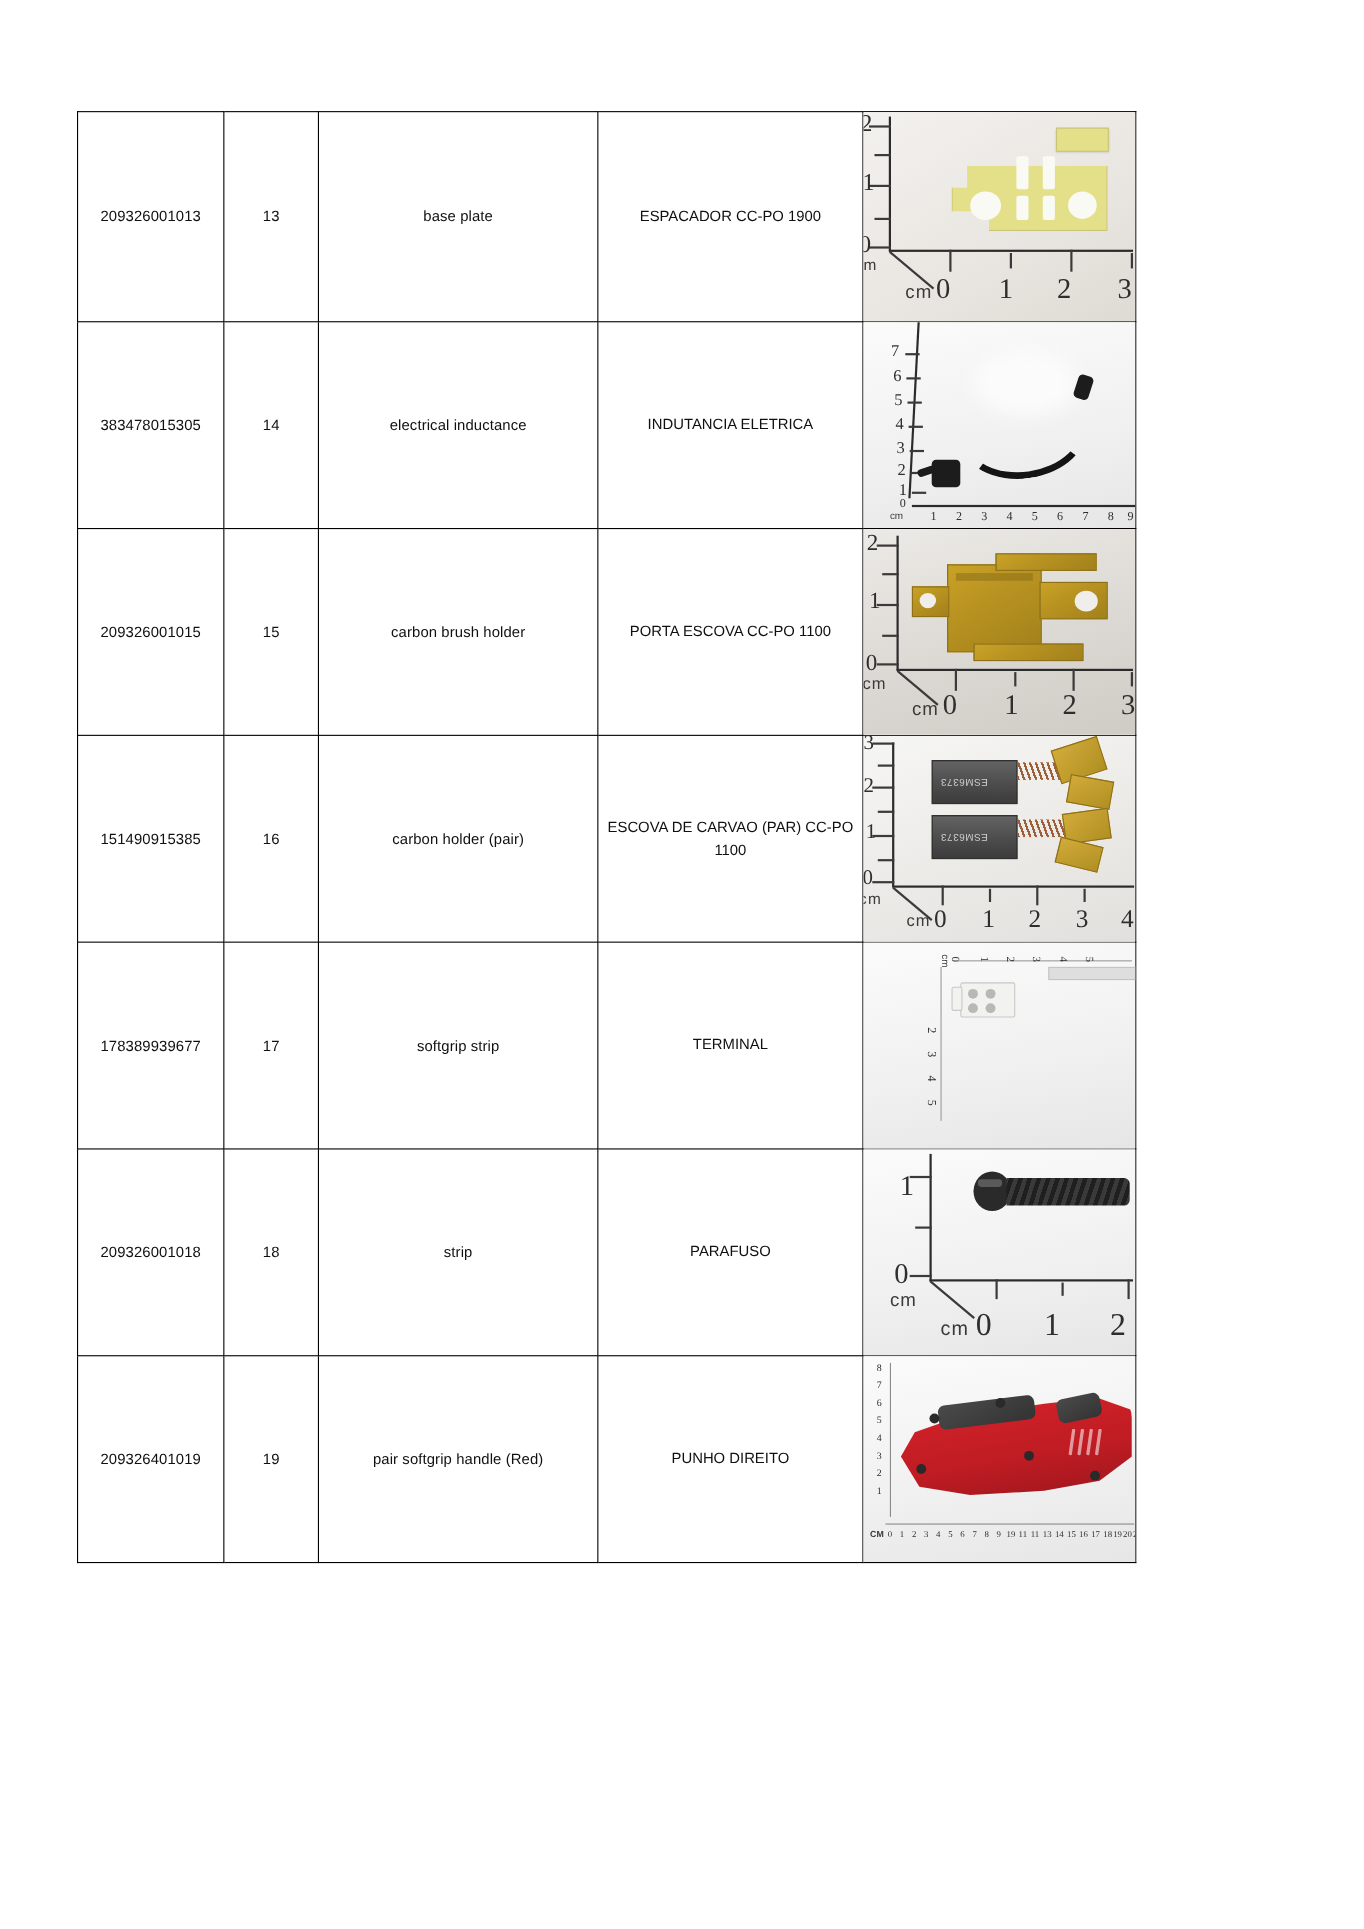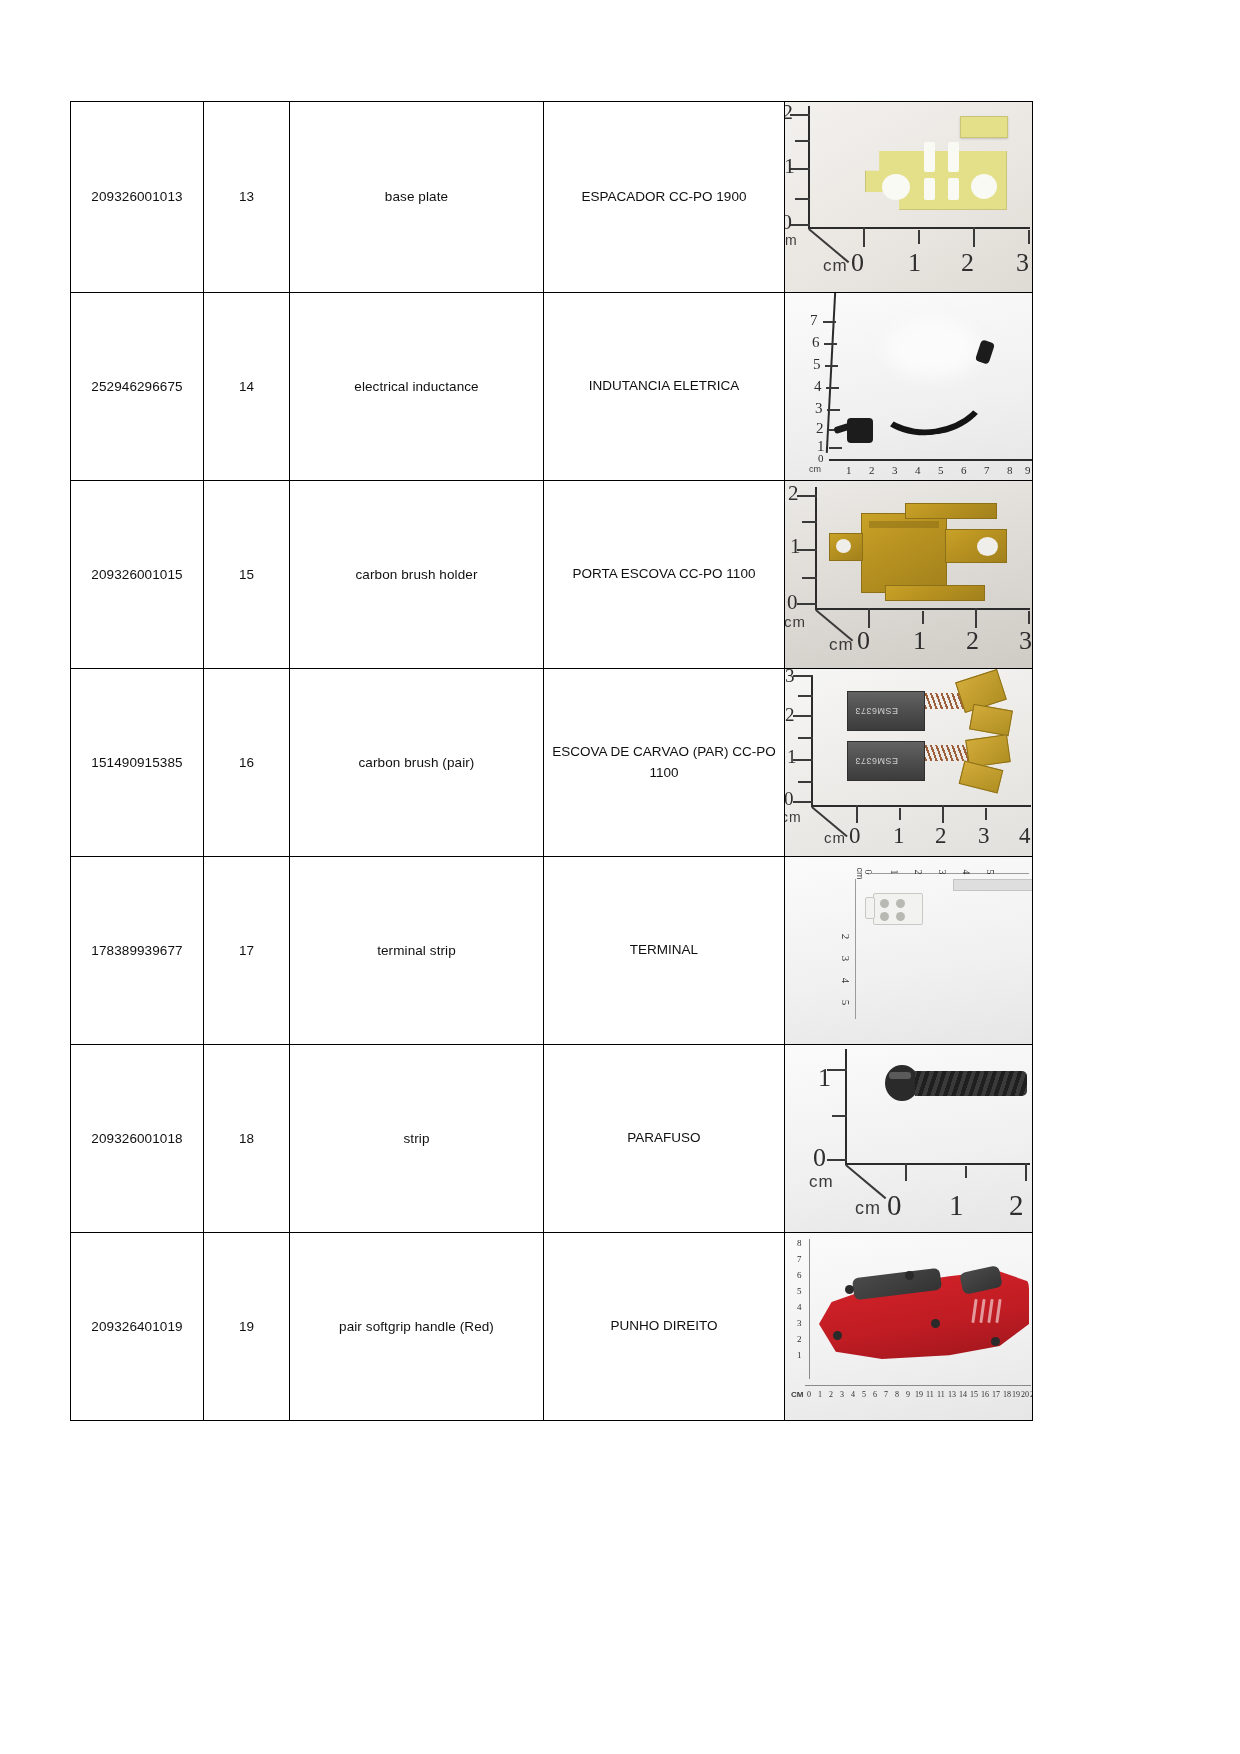--- a/index.html
+++ b/index.html
@@ -242,21 +242,21 @@
             <div class="r13-hole" style="left:186px;top:72px;width:26px;height:25px;"></div>
             <div class="r13-slot" style="left:139px;top:40px;width:11px;height:30px;"></div>
             <div class="r13-slot" style="left:163px;top:40px;width:11px;height:30px;"></div>
             <div class="r13-slot" style="left:139px;top:76px;width:11px;height:22px;"></div>
             <div class="r13-slot" style="left:163px;top:76px;width:11px;height:22px;"></div>
           </div>
         </td>
       </tr>
 
       <tr style="height:187px;">
-        <td class="cell-text">252946296675</td>
+        <td class="cell-text">383478015305</td>
         <td class="cell-text cell-item">14</td>
         <td class="cell-text">electrical inductance</td>
         <td class="cell-pt">INDUTANCIA ELETRICA</td>
         <td class="photo-cell">
           <div class="photo" style="height:187px;">
             <div class="paper-bg cool"></div>
             <div style="position:absolute;left:100px;top:25px;width:95px;height:60px;border-radius:50%;background:#fbfbfb;filter:blur(9px);"></div>
 
             <div class="axis-v" style="left:45px;top:-2px;width:1.5px;height:162px;transform:rotate(3deg);"></div>
             <div class="num" style="left:25px;top:20px;font-size:15px;">7</div>
@@ -333,21 +333,21 @@
             <div class="r15-hole" style="left:192px;top:56px;width:21px;height:19px;"></div>
             <div class="r15-hole" style="left:51px;top:58px;width:15px;height:14px;"></div>
             <div style="position:absolute;left:84px;top:40px;width:70px;height:7px;background:#8d7018;opacity:.55;"></div>
           </div>
         </td>
       </tr>
 
       <tr style="height:187px;">
         <td class="cell-text">151490915385</td>
         <td class="cell-text cell-item">16</td>
-        <td class="cell-text">carbon brush (pair)</td>
+        <td class="cell-text">carbon holder (pair)</td>
         <td class="cell-pt">ESCOVA DE CARVAO (PAR) CC-PO 1100</td>
         <td class="photo-cell">
           <div class="photo" style="height:187px;">
             <div class="paper-bg"></div>
             <div class="axis-v" style="left:26px;top:6px;height:131px;"></div>
             <div class="axis-h" style="left:26px;top:136px;width:220px;"></div>
             <div class="tick-h" style="left:8px;top:132px;width:20px;"></div>
             <div class="tick-h" style="left:13px;top:112px;width:15px;"></div>
             <div class="tick-h" style="left:8px;top:90px;width:20px;"></div>
             <div class="tick-h" style="left:13px;top:68px;width:15px;"></div>
@@ -381,21 +381,21 @@
             <div class="r16-gold" style="left:186px;top:38px;width:40px;height:26px;transform:rotate(10deg);"></div>
             <div class="r16-gold" style="left:182px;top:68px;width:42px;height:28px;transform:rotate(-8deg);"></div>
             <div class="r16-gold" style="left:176px;top:96px;width:40px;height:24px;transform:rotate(14deg);"></div>
           </div>
         </td>
       </tr>
 
       <tr style="height:187px;">
         <td class="cell-text">178389939677</td>
         <td class="cell-text cell-item">17</td>
-        <td class="cell-text">terminal strip</td>
+        <td class="cell-text">softgrip strip</td>
         <td class="cell-pt">TERMINAL</td>
         <td class="photo-cell">
           <div class="photo" style="height:187px;">
             <div class="paper-bg cool"></div>
             <div class="cmlabel" style="left:68px;top:12px;font-size:9px;transform:rotate(90deg);">cm</div>
             <div class="num" style="left:80px;top:10px;font-size:10px;transform:rotate(90deg);">0</div>
             <div class="axis-h" style="left:84px;top:16px;width:160px;height:1px;background:#9b9b9b;"></div>
             <div class="num" style="left:106px;top:10px;font-size:10px;transform:rotate(90deg);">1</div>
             <div class="num" style="left:130px;top:10px;font-size:10px;transform:rotate(90deg);">2</div>
             <div class="num" style="left:154px;top:10px;font-size:10px;transform:rotate(90deg);">3</div>

